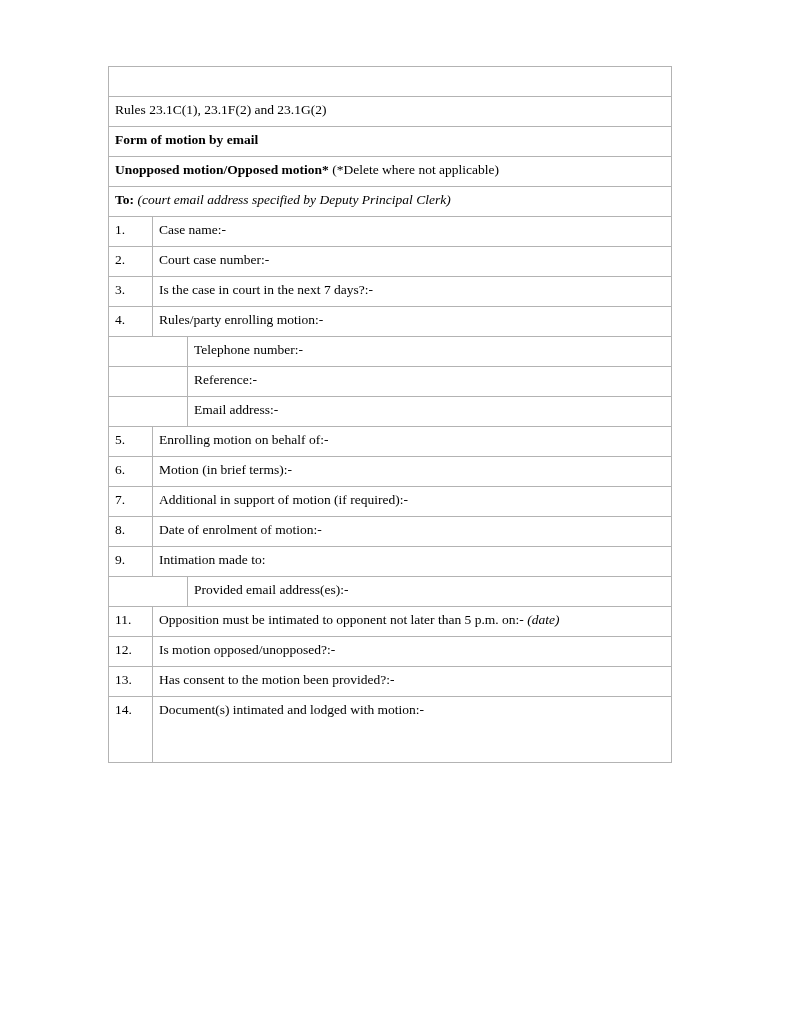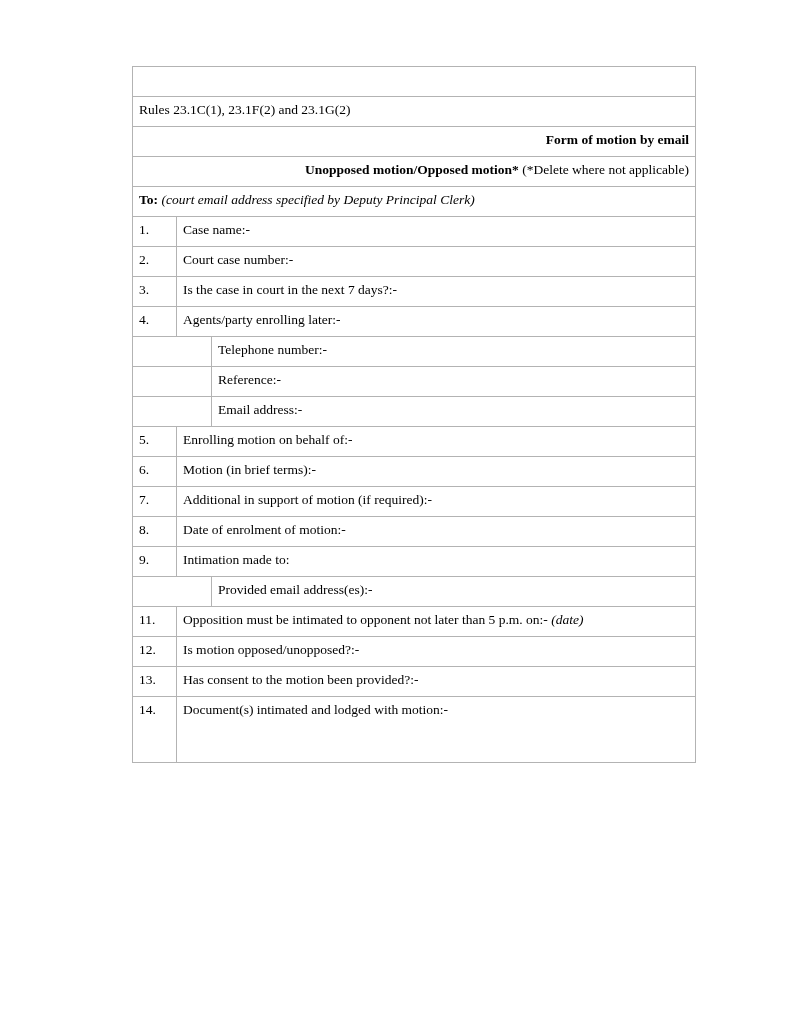--- a/index.html
+++ b/index.html
@@ -10,39 +10,39 @@
   .page {
     position: relative;
     width: 800px;
     height: 1035px;
     background: #ffffff;
     font-family: "Liberation Serif", serif;
     color: #000000;
   }
   table.form {
     position: absolute;
-    left: 132px;
+    left: 108px;
     top: 66px;
     width: 563px;
     border-collapse: collapse;
     table-layout: fixed;
     border-radius: 17px;
   }
   table.form td {
     border: 1px solid #b3b3b3;
     vertical-align: top;
     padding: 4px 6px;
     font-size: 13.5px;
     line-height: 1.32;
     overflow: hidden;
   }
   tr.std  { height: 30px; }
   tr.tall-a { height: 72px; }
   tr.tall-b { height: 66px; padding-left: 12px; }
-  .center { text-align: right; }
+  .center { text-align: left; }
   .b { font-weight: bold; }
   .i { font-style: italic; text-align: right; }
   td.num-cell { }
 </style>
 </head>
 <body>
 
 <div class="page">
   <table class="form">
     <colgroup>
@@ -82,21 +82,21 @@
       <td colspan="2">Court case number:-</td>
     </tr>
 
     <tr class="std">
       <td class="num-cell">3.</td>
       <td colspan="2">Is the case in court in the next 7 days?:-</td>
     </tr>
 
     <tr class="std">
       <td class="num-cell">4.</td>
-      <td colspan="2">Agents/party enrolling later:-</td>
+      <td colspan="2">Rules/party enrolling motion:-</td>
     </tr>
 
     <tr class="std">
       <td colspan="2"></td>
       <td>Telephone number:-</td>
     </tr>
     <tr class="std">
       <td colspan="2"></td>
       <td>Reference:-</td>
     </tr>

